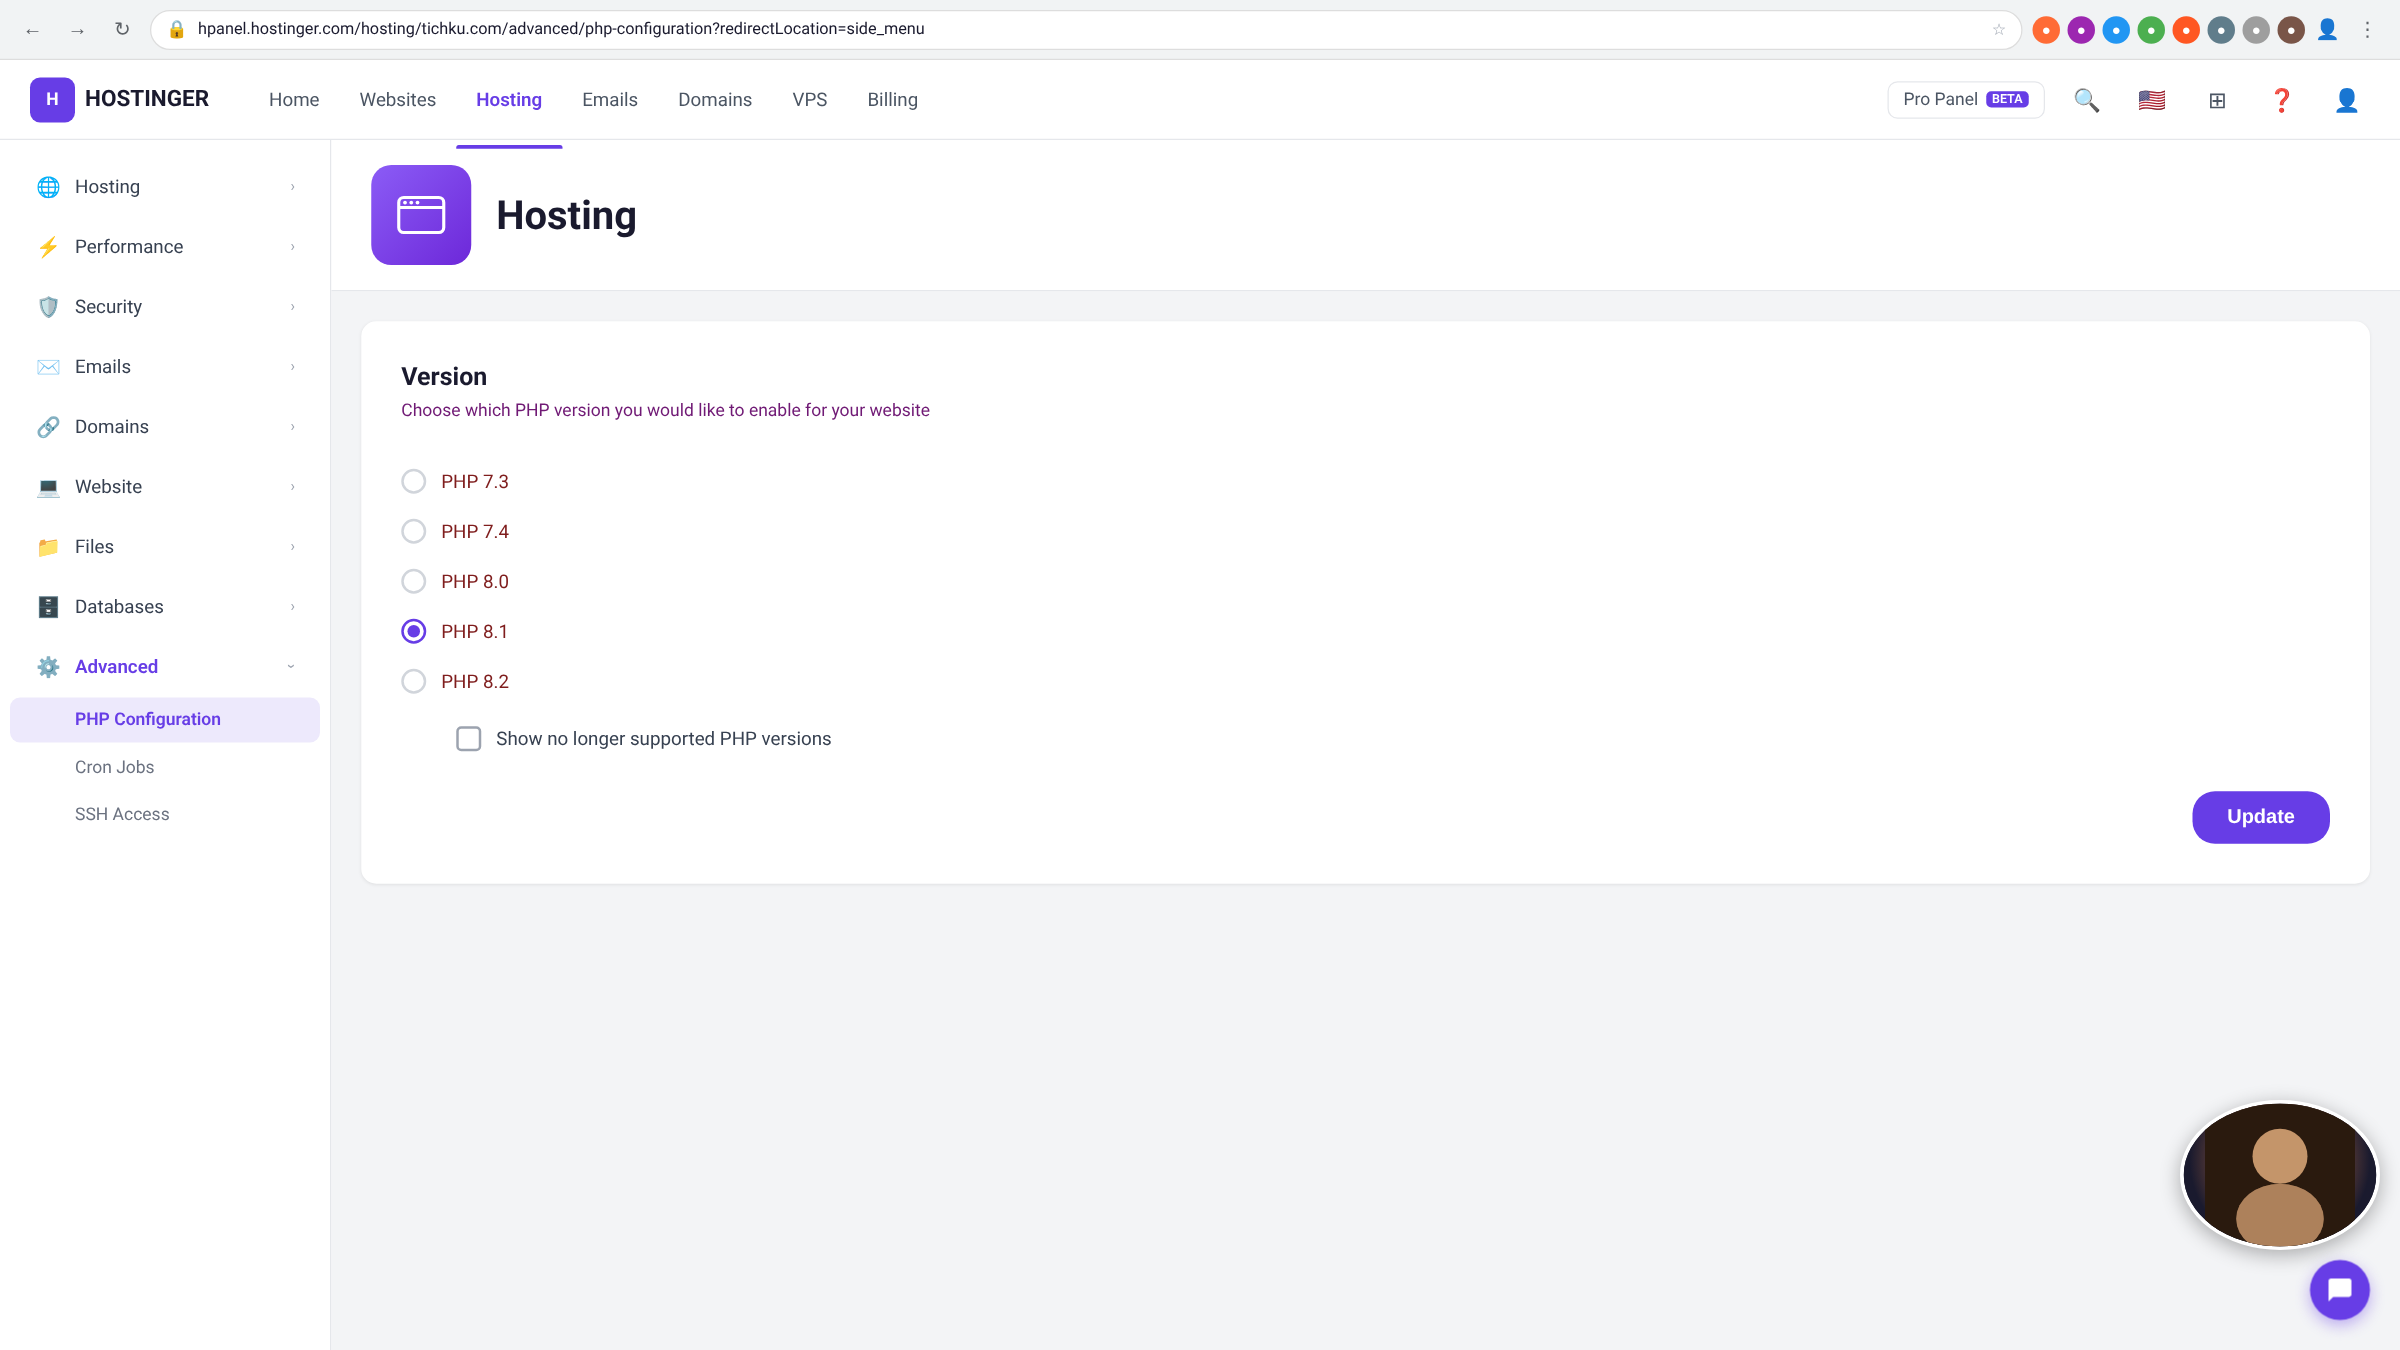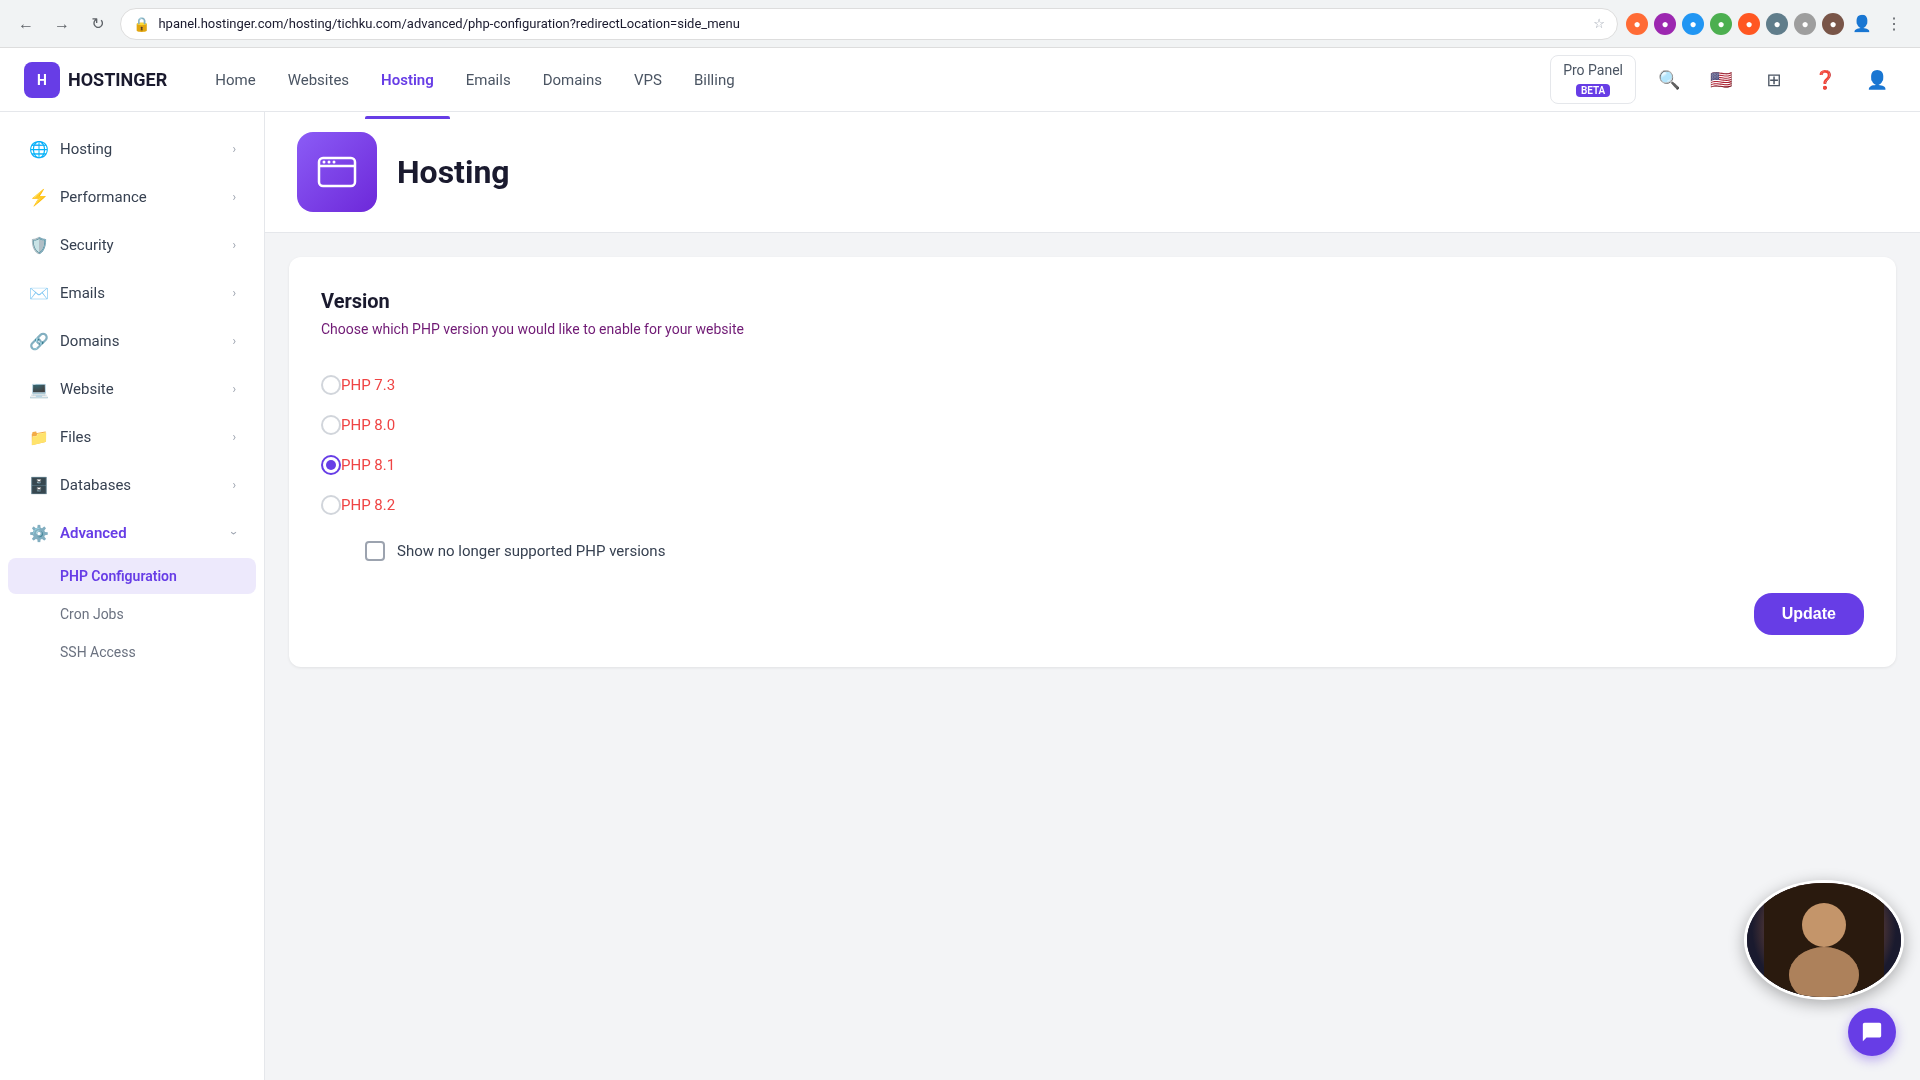--- a/index.html
+++ b/index.html
@@ -107,21 +107,20 @@
       display: flex; align-items: center; gap: 16px;
     }
     .pro-panel-btn {
       display: flex; align-items: center; gap: 6px;
       padding: 6px 12px;
       border: 1px solid #e5e7eb;
       border-radius: 8px;
       font-size: 14px;
       cursor: pointer;
       color: #4b5563;
-      flex-direction: column;
     }
     .beta-badge {
       background: #673de6;
       color: white;
       font-size: 10px;
       padding: 1px 5px;
       border-radius: 4px;
       font-weight: 600;
     }
     .header-icon-btn {
@@ -210,25 +209,25 @@
       margin-bottom: 8px;
     }
     .section-desc {
       font-size: 14px;
       color: #701a75;
       margin-bottom: 28px;
     }
 
     
     .radio-option {
-      display: flex; align-items: center; gap: 0;
+      display: flex; align-items: center; gap: 12px;
       padding: 10px 0;
       cursor: pointer;
       font-size: 15px;
-      color: #ef4444;
+      color: #7f1d1d;
     }
     .radio-btn {
       width: 20px; height: 20px;
       border-radius: 50%;
       border: 2px solid #d1d5db;
       display: flex; align-items: center; justify-content: center;
       flex-shrink: 0;
     }
     .radio-btn.checked {
       border-color: #673de6;
@@ -471,20 +470,24 @@
       <div class="section-title">Version</div>
       <div class="section-desc">Choose which PHP version you would like to enable for your website</div>
 
       <div>
 
         <div class="radio-option">
           <div class="radio-btn"></div>
           <span>PHP 7.3</span>
         </div>
 
+        <div class="radio-option">
+          <div class="radio-btn"></div>
+          <span>PHP 7.4</span>
+        </div>
 
         <div class="radio-option">
           <div class="radio-btn"></div>
           <span>PHP 8.0</span>
         </div>
 
         <div class="radio-option">
           <div class="radio-btn checked"></div>
           <span>PHP 8.1</span>
         </div>

